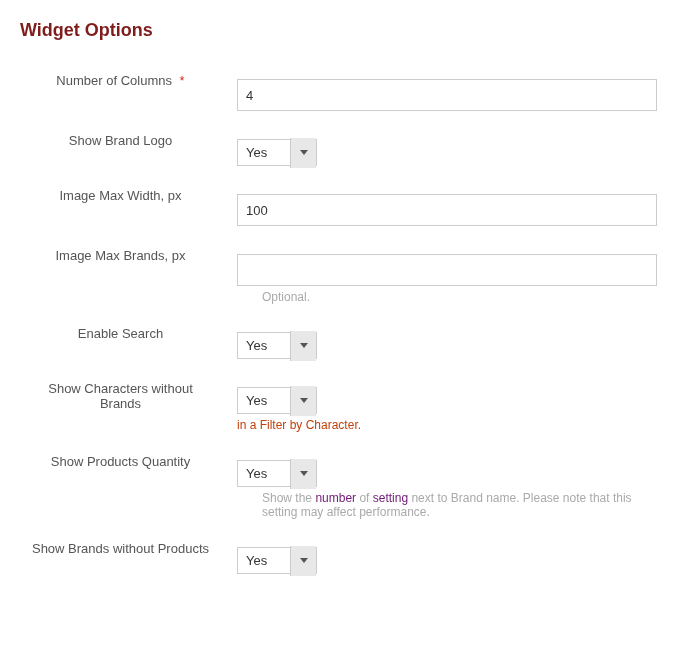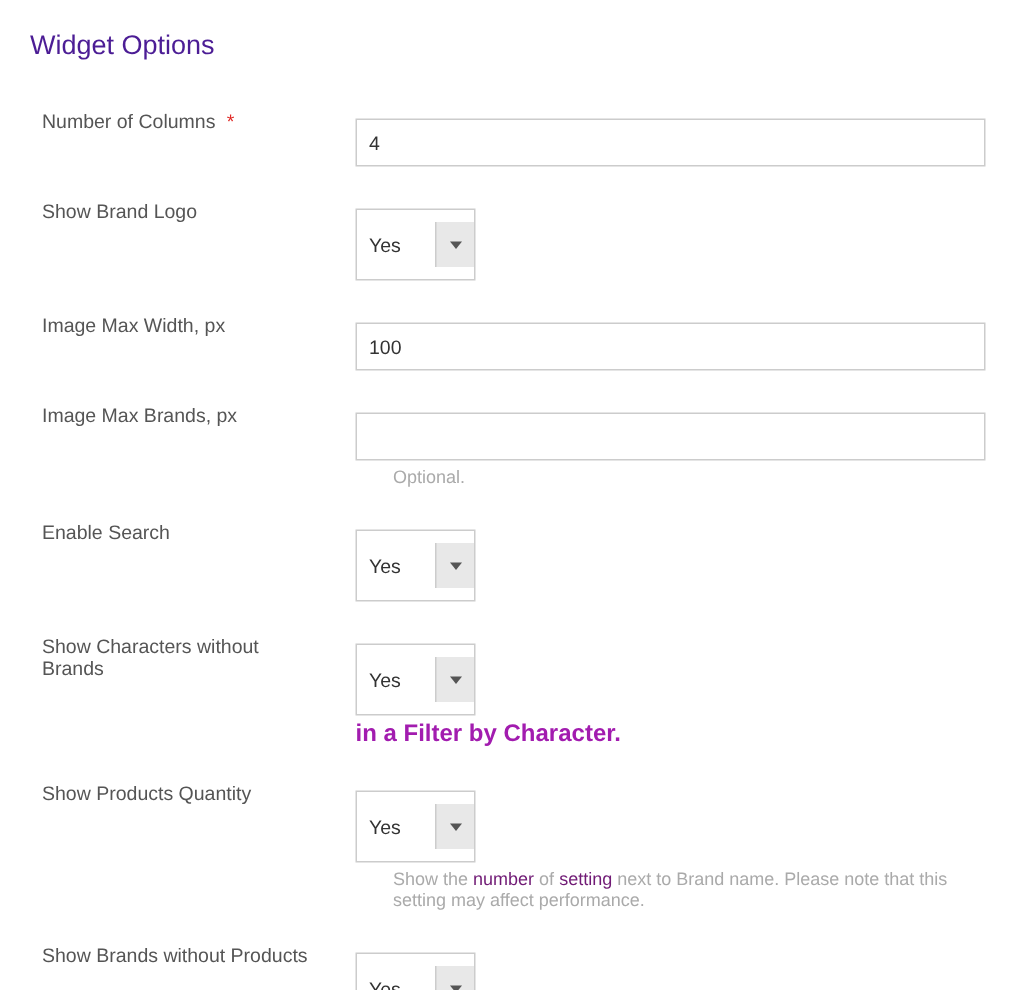--- a/index.html
+++ b/index.html
@@ -5,34 +5,34 @@
     * { box-sizing: border-box; margin: 0; padding: 0; }
     body {
       font-family: Arial, sans-serif;
       font-size: 13px;
       color: #333;
       background: #fff;
       padding: 20px;
     }
     .page-title {
       font-size: 18px;
-      font-weight: normal;
-      color: #4c1d95;
+      font-weight: bold;
+      color: #7f1d1d;
       margin-bottom: 24px;
     }
     .form-table {
       width: 100%;
       border-collapse: collapse;
     }
     .form-table tr td {
       padding: 14px 8px;
       vertical-align: top;
     }
     .form-table .label-cell {
-      text-align: left;
+      text-align: center;
       width: 230px;
       padding-right: 16px;
       padding-top: 8px;
       color: #555;
       font-size: 13px;
     }
     .form-table .input-cell {
       min-width: 420px;
     }
     .required-star {
@@ -46,21 +46,21 @@
       padding: 4px 8px;
       font-size: 13px;
       color: #333;
       outline: none;
     }
     .select-wrapper {
       display: inline-flex;
       align-items: center;
       border: 1px solid #ccc;
       background: #fff;
-      height: 48px;
+      height: 27px;
     }
     .select-wrapper select {
       border: none;
       background: transparent;
       font-size: 13px;
       color: #333;
       padding: 0 4px 0 8px;
       height: 30px;
       outline: none;
       appearance: none;
@@ -87,24 +87,23 @@
     .hint-text {
       font-size: 12px;
       color: #aaa;
       margin-top: 4px;
       margin-left: 25px;
     }
     .hint-link {
       color: #701a75;
     }
     .hint-blue {
-      color: #a21caf;
-      font-size: 16px;
+      color: #c2410c;
+      font-size: 12px;
       margin-top: 4px;
-      font-weight: bold;
     }
   </style>
 </head>
 <body>
 
 <h1 class="page-title">Widget Options</h1>
 
 <table class="form-table">
   <tbody id="form-rows">
       <tr>

